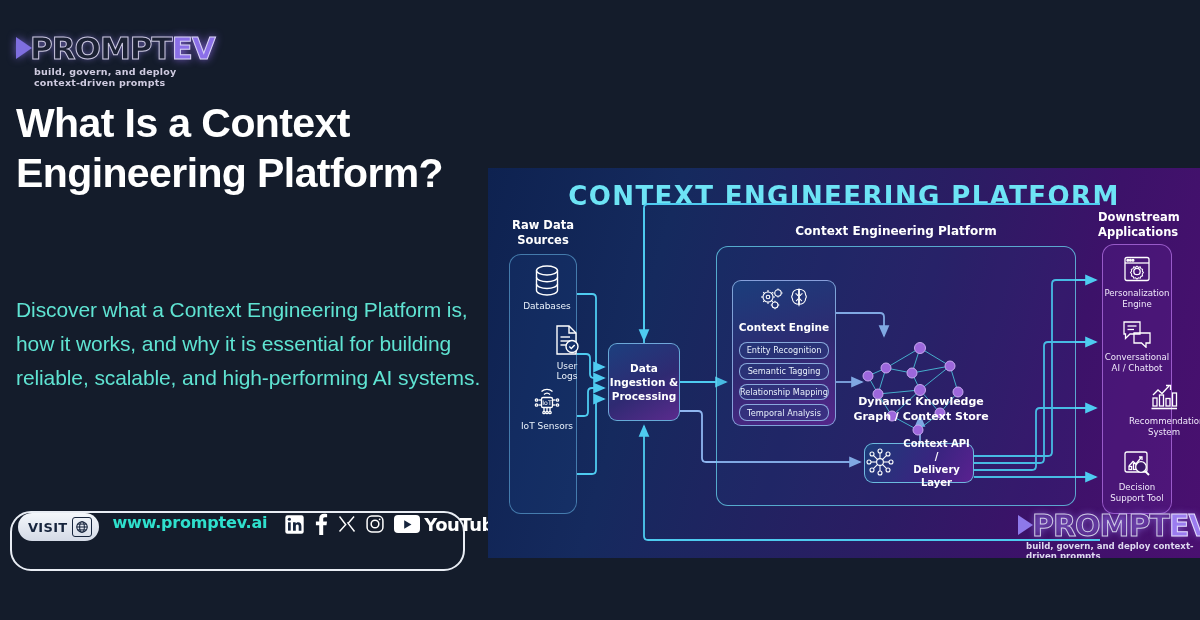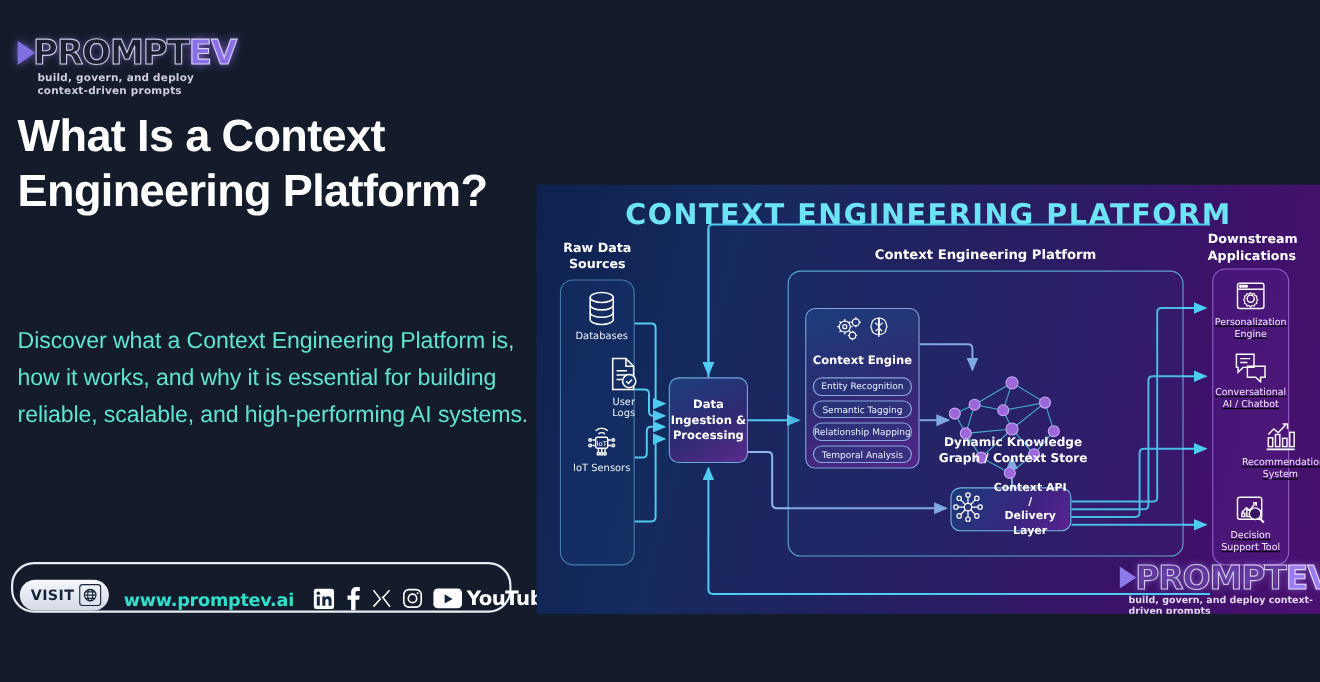--- a/index.html
+++ b/index.html
@@ -53,24 +53,24 @@
   }
   .subhead {
     position:absolute; left:16px; top:293px; width:480px;
     font-size:21px; line-height:1.62; color:#5fe3d2;
     letter-spacing:-.1px;
   }
 
   
   .footer-bar {
     position:absolute; left:10px; top:511px;
-    width:455px; height:46px;
+    width:455px; height:60px;
     border:2px solid #e9edf4; border-radius:21px;
     background:#141c2b;
-    display:flex; align-items:flex-end;
+    display:flex; align-items:flex-start;
   }
   .visit-pill {
     margin-left:6px; height:28px; border-radius:14px;
     background:linear-gradient(180deg,#f4f7fb,#d4dae6);
     display:flex; align-items:center; gap:5px; padding:0 7px 0 10px;
   }
   .visit-pill .vtxt {
     font-size:13px; font-weight:bold; color:#16243c;
     font-family:"DejaVu Sans", sans-serif; letter-spacing:.3px;
   }
@@ -180,21 +180,21 @@
     position:absolute; left:358px; top:227px; width:150px; text-align:center;
     color:#fff; font-size:11px; font-weight:bold; line-height:1.35;
     font-family:"DejaVu Sans", sans-serif;
   }
   .platform-label {
     position:absolute; left:288px; top:56px; width:240px; text-align:center;
     color:#fff; font-size:12px; font-weight:bold;
     font-family:"DejaVu Sans", sans-serif;
   }
 
-  .down-item { position:absolute; width:70px; text-align:center;text-decoration:underline; }
+  .down-item { position:absolute; width:70px; text-align:center; }
   .down-icon { height:34px; display:flex; align-items:center; justify-content:center; }
   .down-label {
     font-size:8.6px; color:#f0e9fb; line-height:1.3; margin-top:2px;
     font-family:"DejaVu Sans", sans-serif;
   }
 
   .diagram-logo { position:absolute; left:530px; top:340px; width:180px; height:44px; }
   .dl-word {
     position:absolute; left:14px; top:0;
     font-size:30px; font-weight:bold; letter-spacing:-1px;

